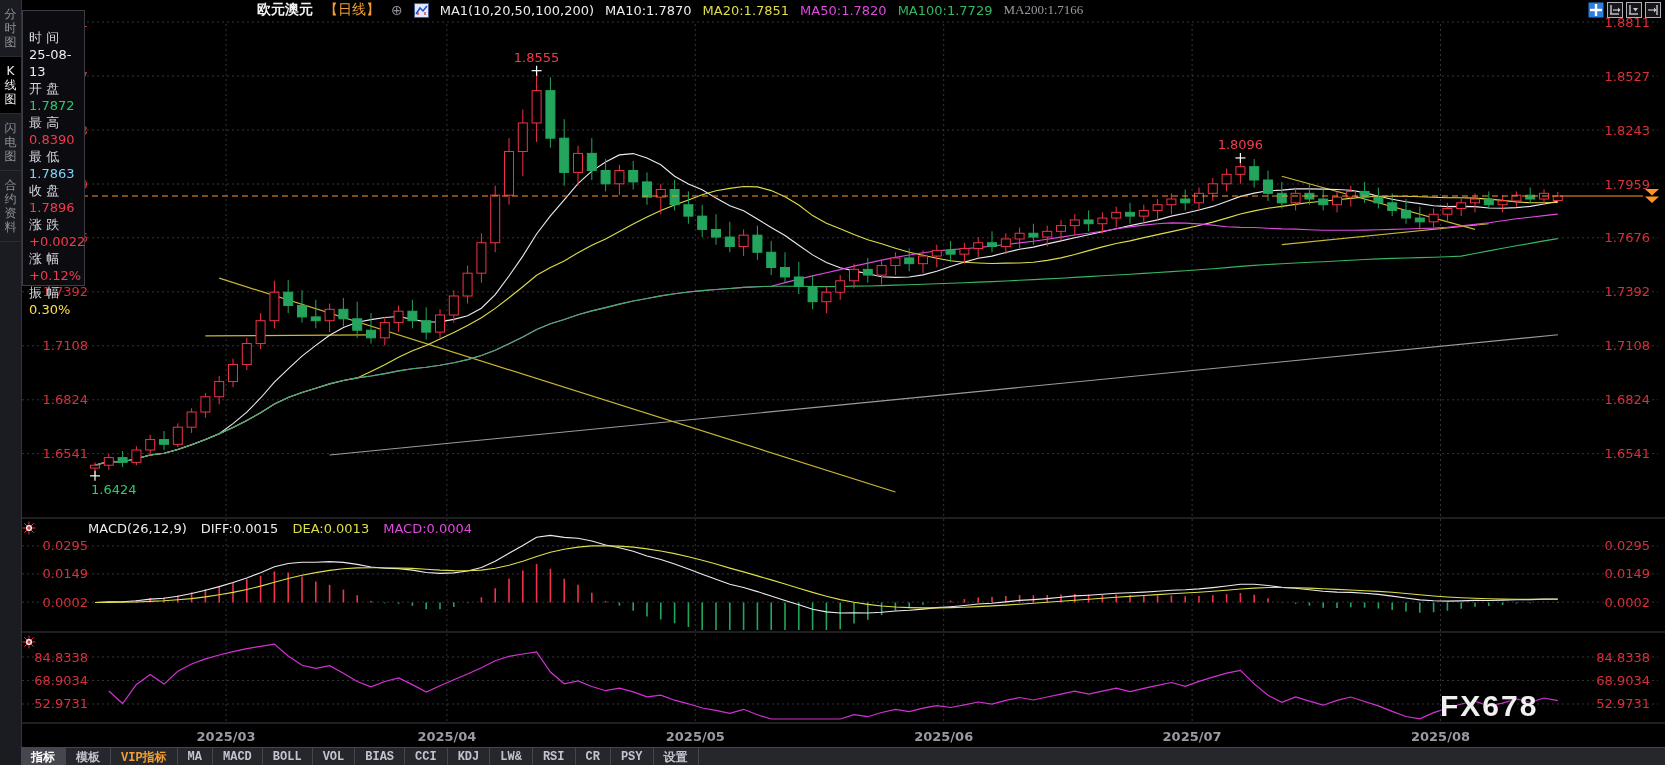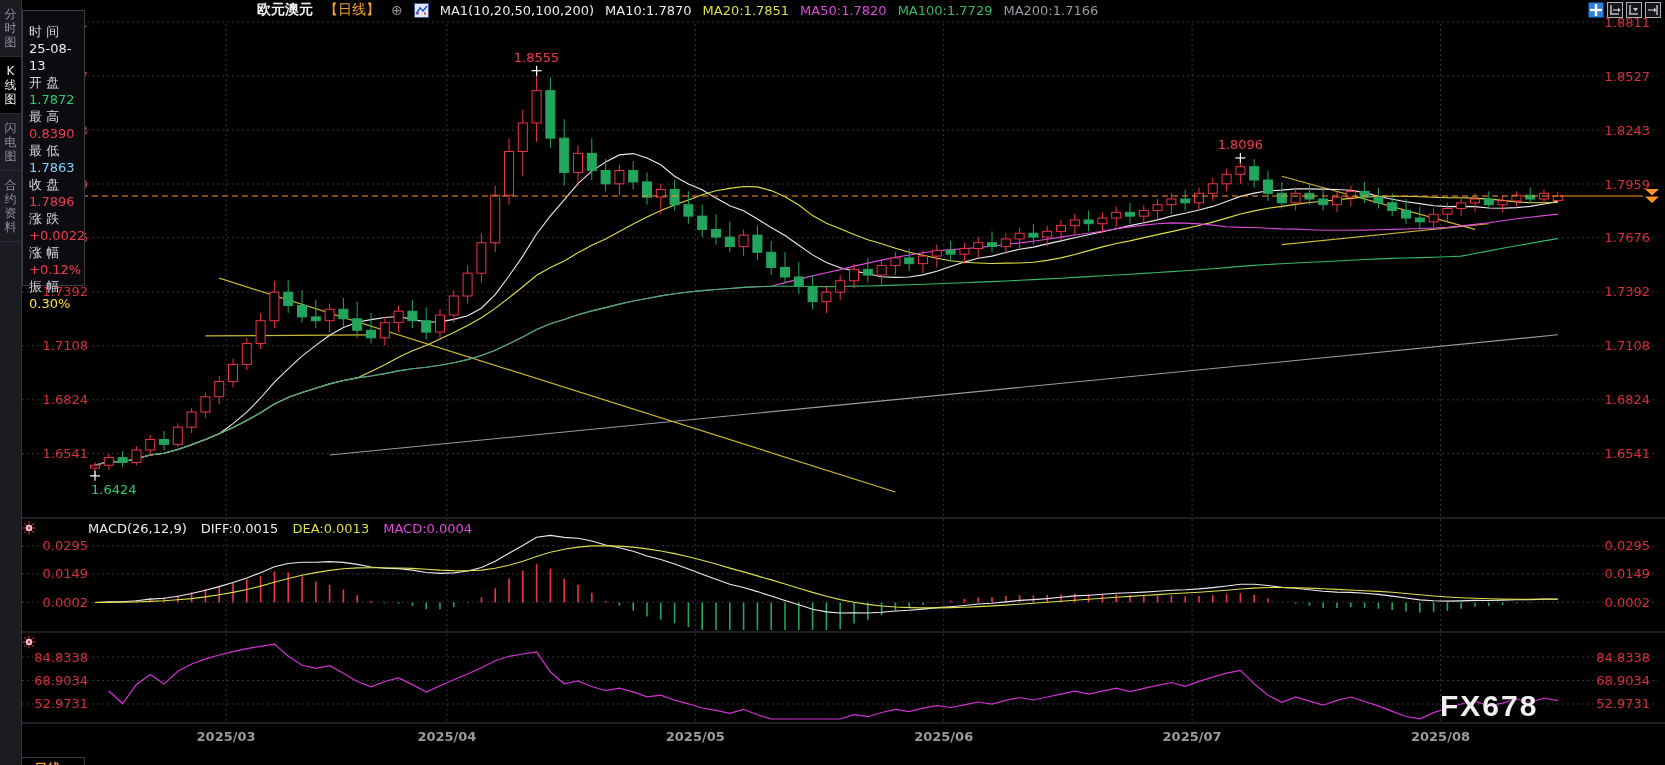--- a/index.html
+++ b/index.html
@@ -7,21 +7,21 @@
        font-family:"DejaVu Sans",sans-serif;-webkit-user-select:none;user-select:none;}
   #cv{position:absolute;left:0;top:0;z-index:1;}
   
   #sidebar{position:absolute;left:0;top:0;width:21px;height:765px;background:#1b1b22;
            border-right:1px solid #34343e;z-index:3;}
   .v-tab{width:21px;text-align:center;white-space:pre-line;line-height:14px;font-size:12px;
          color:#8f8f98;padding:7px 0;border-bottom:1px solid #2b2b33;cursor:pointer;}
   .v-tab.active{background:#000;color:#ececf2;}
   
   #info{position:absolute;left:22px;top:10px;width:63px;height:276px;background:#0b0b10;
-        border:1px solid #3c3c46;z-index:4;padding:12px 0 0 6px;box-sizing:border-box;}
+        border:1px solid #3c3c46;z-index:4;padding:18px 0 0 6px;box-sizing:border-box;}
   .irow{line-height:17px;font-size:13px;}
   .ilabel{color:#d8d8e0;}
   .ival{color:#ececf0;}
   
   #hdr{position:absolute;left:257px;top:1px;height:18px;display:flex;align-items:center;
        gap:11px;z-index:2;font-size:13px;white-space:nowrap;}
   #hdr .sym{font-size:14px;font-weight:bold;color:#f2f2f2;font-family:Liberation Serif, serif;}
   #hdr .per{font-size:14px;color:#f0a030;}
   #hdr .cmp{color:#8f8f98;font-size:14px;cursor:pointer;}
   
@@ -495,21 +495,21 @@
         <polyline points="2,11 6,5 9,8 13,3" fill="none" stroke="#2050c8" stroke-width="1.5"></polyline>
         <line x1="4" y1="12" x2="4" y2="9" stroke="#d02030" stroke-width="1.2"></line>
         <line x1="11" y1="12" x2="11" y2="9" stroke="#d02030" stroke-width="1.2"></line>
         </svg>
     </span>
     <span style="color: rgb(236, 236, 240);">MA1(10,20,50,100,200)</span>
     <span style="color: rgb(236, 236, 240);">MA10:1.7870</span>
     <span style="color: rgb(222, 222, 72);">MA20:1.7851</span>
     <span style="color: rgb(222, 74, 222);">MA50:1.7820</span>
     <span style="color: rgb(53, 184, 99);">MA100:1.7729</span>
-    <span style="color: rgb(154, 154, 162);">MA200:1.7166</span>
+    <span style="color: rgb(154, 154, 162); font-family: Liberation Serif, serif;">MA200:1.7166</span>
   </div>
 
   <div id="tricons">
     <svg class="tico">
       <rect x="0.5" y="0.5" width="15" height="15" fill="#2e7fe0"></rect>
       <line x1="8" y1="2" x2="8" y2="14" stroke="#fff" stroke-width="2.4"></line>
       <line x1="2" y1="8" x2="14" y2="8" stroke="#fff" stroke-width="2.4"></line>
     </svg>
     <svg class="tico">
       <rect x="0.5" y="0.5" width="15" height="15" fill="#15151a" stroke="#b0b0b8"></rect>
@@ -603,16 +603,48 @@
     <circle cx="7" cy="7" r="3" fill="#fff"></circle>
       <circle cx="7" cy="7" r="1.7" fill="#d92f3a"></circle>
   </svg>
 
 
   <div id="period-cell">
     <span>日线</span>
     <span class="arrow">▲</span>
   </div>
 
+  <div id="toolbar">
+
+      <div class="titem active">指标</div>
+
+      <div class="titem">模板</div>
+
+      <div class="titem vip">VIP指标</div>
+
+      <div class="titem">MA</div>
+
+      <div class="titem">MACD</div>
+
+      <div class="titem">BOLL</div>
+
+      <div class="titem">VOL</div>
+
+      <div class="titem">BIAS</div>
+
+      <div class="titem">CCI</div>
+
+      <div class="titem">KDJ</div>
+
+      <div class="titem">LW&amp;</div>
+
+      <div class="titem">RSI</div>
+
+      <div class="titem">CR</div>
+
+      <div class="titem">PSY</div>
+
+      <div class="titem">设置</div>
+    </div>
 
   <div id="watermark">FX678</div>
 
 </div>
 
 </body></html>

